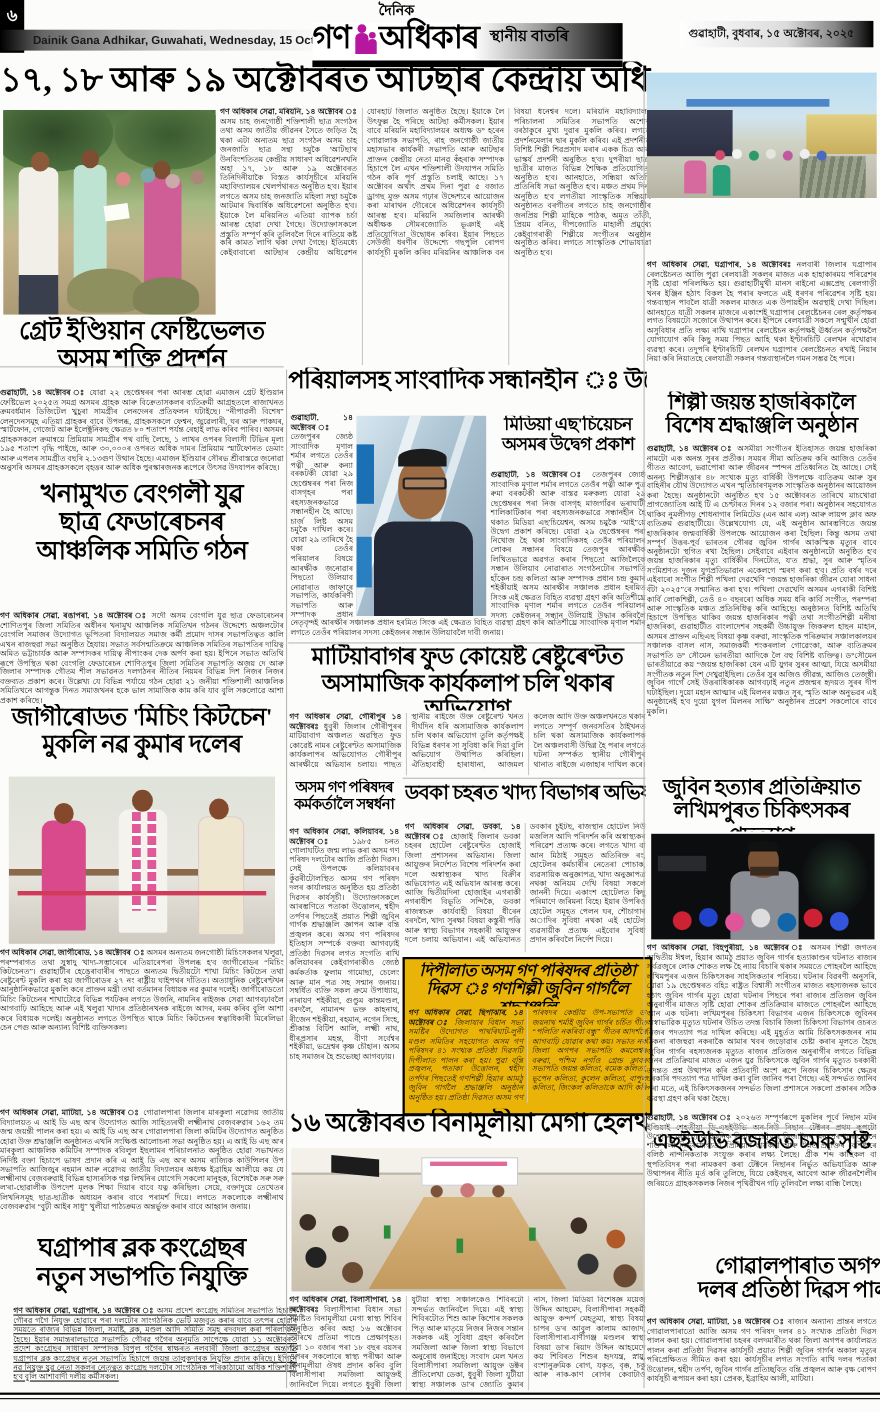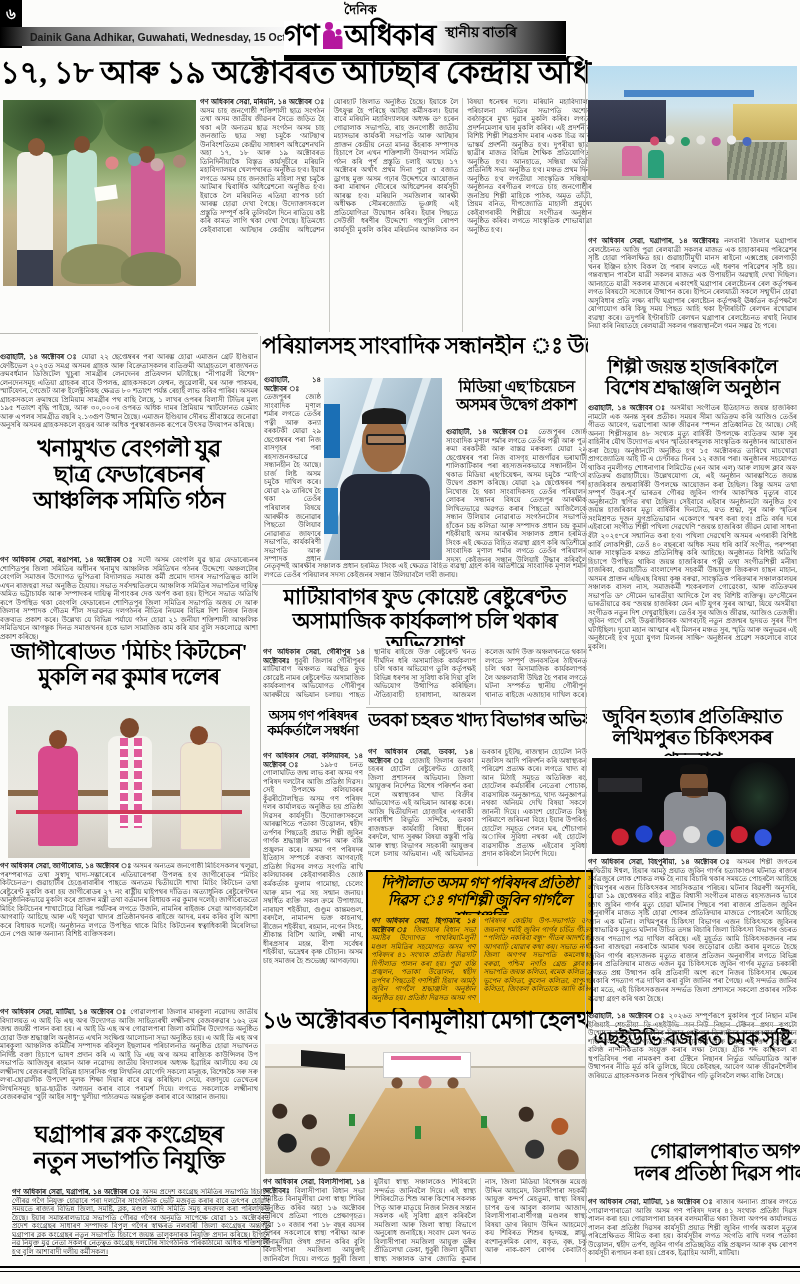--- a/index.html
+++ b/index.html
@@ -44,20 +44,24 @@
           <circle cx="18.5" cy="11" r="3" fill="#b5179e"></circle>
           <path d="M14.5 28 L14.5 18 Q14.5 14.5 18.5 14.5 Q22.5 14.5 22.5 18 L22.5 28 Z" fill="#b5179e"></path>
         </svg>
       </span>
       <span style="font-size:29px;font-weight:900;letter-spacing:-1px;color:#000;line-height:1;">অধিকাৰ</span>
       <span style="font-size:14px;font-weight:800;color:#000;margin-left:10px;">স্থানীয় বাতৰি</span>
     </div>
     <div style="height:6px;background:#000;margin-top:1px;"></div>
   </div>
 
+  <div class="abs grad-bar" style="left:618px;top:19px;width:176px;height:24px;
+       background:linear-gradient(90deg,#fff 0%,#dcdcdc 55%,#888 80%,#000 100%);">
+    <span style="padding-left:8px;font-size:10px;font-weight:700;color:#111;">গুৱাহাটী, বুধবাৰ, ১৫ অক্টোবৰ, ২০২৫</span>
+  </div>
 
   <div class="abs hl" style="left:0;top:56px;width:592px;height:44px;font-size:31px;white-space:nowrap;">১৭, ১৮ আৰু ১৯ অক্টোবৰত আটছাৰ কেন্দ্ৰীয় অধিৱেশন</div>
 
   <div class="abs photo" style="left:3px;top:100px;width:193px;height:186px;
        background:linear-gradient(180deg,#4f7340 0%,#79975b 28%,#a8bb86 46%,#c3b48b 62%,#ac9a74 100%);">
     <div style="position:absolute;left:-10px;top:-14px;width:110px;height:70px;border-radius:50%;background:radial-gradient(#2f4a28,#4f7340 75%);"></div>
     <div style="position:absolute;right:-8px;top:-10px;width:100px;height:64px;border-radius:50%;background:radial-gradient(#3a5a30,#587a44 75%);"></div>
     <div style="position:absolute;left:14px;top:52px;width:36px;height:118px;background:#f1efe8;border-radius:8px 8px 2px 2px;"></div>
     <div style="position:absolute;left:25px;top:38px;width:17px;height:18px;background:#8a5a3a;border-radius:50%;"></div>
     <div style="position:absolute;left:14px;top:150px;width:36px;height:36px;background:#3a3f4e;"></div>
@@ -72,20 +76,22 @@
          radial-gradient(circle at 60% 55%,#caa 6px,transparent 7px),
          radial-gradient(circle at 85% 45%,#a87 6px,transparent 7px);"></div>
     <div style="position:absolute;left:58px;bottom:2px;width:70px;height:40px;background:#8e9060;border-radius:50% 50% 30% 30%;"></div>
     <div style="position:absolute;left:118px;bottom:0;width:60px;height:34px;background:#7f8356;border-radius:50% 50% 30% 30%;"></div>
   </div>
 
   <div class="abs body cols3" style="left:200px;top:98px;width:392px;height:234px;">
     <b>গণ অধিকাৰ সেৱা, মৰিয়নি, ১৪ অক্টোবৰ ঃ </b><span>অসম চাহ জনগোষ্ঠী শক্তিশালী ছাত্ৰ সংগঠন তথা অসম জাতীয় জীৱনৰ সৈতে জড়িত হৈ থকা এটা অন্যতম ছাত্ৰ সংগঠন অসম চাহ জনজাতি ছাত্ৰ সন্থা চমুকৈ 'আটছা'ৰ উনবিংশতিতম কেন্দ্ৰীয় সাধাৰণ অধিৱেশনখনি অহা ১৭, ১৮ আৰু ১৯ অক্টোবৰত তিনিদিনীয়াকৈ বিস্তৃত কাৰ্যসূচীৰে মৰিয়নি মহাবিদ্যালয়ৰ খেলপথাৰত অনুষ্ঠিত হ'ব। ইয়াৰ লগতে অসম চাহ জনজাতি মহিলা সন্থা চমুকৈ আটমাৰ দ্বিবাৰ্ষিক অধিৱেশনো অনুষ্ঠিত হ'ব। ইয়াকে লৈ মৰিয়নিত এতিয়া ব্যাপক চৰ্চা আৰম্ভ হোৱা দেখা গৈছে। উদ্যোক্তাসকলে প্ৰস্তুতি সম্পূৰ্ণ কৰি তুলিবলৈ দিনে ৰাতিয়ে কষ্ট কৰি কামত লাগি থকা দেখা গৈছে। ইতিমধ্যে কেইবাবাৰো আটছাৰ কেন্দ্ৰীয় অধিৱেশন যোৰহাট জিলাত অনুষ্ঠিত হৈছে। ইয়াকে লৈ উৎফুল্ল হৈ পৰিছে আটছা কৰ্মীসকল। ইয়াৰ বাবে মৰিয়নি মহাবিদ্যালয়ৰ অধ্যক্ষ ড° হৰেন গোৱালাক সভাপতি, ৰাহ জনগোষ্ঠী জাতীয় মহাসভাৰ কাৰ্যকৰী সভাপতি আৰু আটছাৰ প্ৰাক্তন কেন্দ্ৰীয় নেতা মানৱ কঁহৰাক সম্পাদক হিচাপে লৈ এখন শক্তিশালী উদযাপন সমিতি গঠন কৰি পূৰ্ণ প্ৰস্তুতি চলাই আছে। ১৭ অক্টোবৰ অৰ্থাৎ প্ৰথম দিনা পুৱা ৫ বজাত ড্ৰাগছ মুক্ত অসম গঢ়াৰ উদ্দেশ্যৰে আয়োজন কৰা মাৰাথন দৌৰেৰে অধিৱেশনৰ কাৰ্যসূচী আৰম্ভ হ'ব। মৰিয়নি সমজিলাৰ আৰক্ষী অধীক্ষক সৌমৰজ্যোতি ভূঞাই এই প্ৰতিযোগিতা উদ্বোধন কৰিব। ইয়াৰ পিছতে সেউজী ধৰণীৰ উদ্দেশ্যে গছপুলি ৰোপণ কাৰ্যসূচী মুকলি কৰিব মৰিয়নিৰ আঞ্চলিক বন বিষয়া ধনেশ্বৰ দলে। মৰিয়নি মহাবিদ্যালয় পৰিচালনা সমিতিৰ সভাপতি অশোক বৰঠাকুৰে মুখ্য দুৱাৰ মুকলি কৰিব। লগতে প্ৰদৰ্শনমেলাৰ দ্বাৰ মুকলি কৰিব। এই প্ৰদৰ্শনীত বিশিষ্ট শিল্পী শিৱপ্ৰসাদ মৰাৰ একক চিত্ৰ আৰু ভাস্কৰ্য প্ৰদৰ্শনী অনুষ্ঠিত হ'ব। দুপৰীয়া ছাত্ৰ-ছাত্ৰীৰ মাজত বিভিন্ন শৈক্ষিক প্ৰতিযোগিতা অনুষ্ঠিত হ'ব। আনহাতে, সন্ধিয়া অতিথি প্ৰতিনিধি সভা অনুষ্ঠিত হ'ব। মঞ্চত প্ৰথম দিনা অনুষ্ঠিত হ'ব লগতীয়া সাংস্কৃতিক সন্ধিয়াৰ অনুষ্ঠানত বৰগীতৰ লগতে চাহ জনগোষ্ঠীৰ জনপ্ৰিয় শিল্পী মাহিকে পাঠক, অমৃত তাঁতী, প্ৰিয়ম বনিত, দীপজ্যোতি মাহালী প্ৰমুখ্যে কেইবাগৰাকী শিল্পীয়ে সংগীতৰ অনুষ্ঠান অনুষ্ঠিত কৰিব। লগতে সাংস্কৃতিক শোভাযাত্ৰা অনুষ্ঠিত হ'ব।</span>
   </div>
 
+  <div class="abs hl" style="left:0;top:288px;width:258px;height:62px;font-size:23px;">গ্ৰেট ইণ্ডিয়ান ফেষ্টিভেলত
+অসম শক্তি প্ৰদৰ্শন</div>
   <div class="abs body" style="left:0;top:353px;width:258px;height:79px;">
     <b>গুৱাহাটী, ১৪ অক্টোবৰ ঃ </b><span>যোৱা ২২ ছেপ্তেম্বৰৰ পৰা আৰম্ভ হোৱা এমাজন গ্ৰেট ইণ্ডিয়ান ফেষ্টিভেল ২০২৫ত সমগ্ৰ অসমৰ গ্ৰাহক আৰু বিক্ৰেতাসকলৰ ব্যতিক্ৰমী আগ্ৰহতলে ৰাজ্যখনত ক্ৰমবৰ্ধমান ডিজিটেল খুচুৰা সামগ্ৰীৰ লেনদেনৰ প্ৰতিফলন ঘটাইছে। “নীপাৱলী বিশেষ” লেনদেনসমূহ এতিয়া গ্ৰাহকৰ বাবে উপলব্ধ, গ্ৰাহকসকলে ফেশ্বন, জুৱেলাৰী, ঘৰ আৰু পাকঘৰ, স্মাৰ্টফোন, গেজেট আৰু ইলেক্ট্ৰনিকছ ক্ষেত্ৰত ৮০ শতাংশ পৰ্যন্ত ৰেহাই লাভ কৰিব পাৰিব। অসমৰ গ্ৰাহকসকলে ক্ৰমান্বয়ে প্ৰিমিয়াম সামগ্ৰীৰ পথ বাছি লৈছে, ১ লাখৰ ওপৰৰ বিলাসী টিভিৰ মূল্য ১৯৫ শতাংশ বৃদ্ধি পাইছে, আৰু ৩০,০০০ৰ ওপৰত অধিক দামৰ প্ৰিমিয়াম স্মাৰ্টফোনত ডেমাং আৰু এপলৰ সামগ্ৰীত বছৰি ২.১৩গুণ উত্থান হৈছে। এমাজন ইণ্ডিয়াৰ সৌৰভ শ্ৰীবাস্তৱে জনোৱা অনুসৰি অসমৰ গ্ৰাহকসকলে বৃহত্তৰ আৰু অধিক পুৰস্কাৰজনক ৰূপেৰে উৎসৱ উদযাপন কৰিছে।</span>
   </div>
 
   <div class="abs hl" style="left:0;top:436px;width:258px;height:88px;font-size:23px;">খনামুখত বেংগলী যুৱ
 ছাত্ৰ ফেডাৰেচনৰ
 আঞ্চলিক সমিতি গঠন</div>
   <div class="abs body" style="left:0;top:556px;width:258px;height:110px;">
     <b>গণ অধিকাৰ সেৱা, ৰঙাপৰা, ১৪ অক্টোবৰ ঃ </b><span>সদৌ অসম বেংগলি যুৱ ছাত্ৰ ফেডাৰেচনৰ শোণিতপুৰ জিলা সমিতিৰ অধীনৰ খনামুখ আঞ্চলিক সমিতিখন গঠনৰ উদ্দেশ্যে অঞ্চলটোৰ বেংগলি সমাজৰ উদ্যোগত ভূপিতৰা বিদ্যালয়ত সমাজ কৰ্মী প্ৰমোদ দাসৰ সভাপতিত্বত কালি এখন ৰাজহুৱা সভা অনুষ্ঠিত হৈযায়। সভাত সৰ্বসন্মতিক্ৰমে আঞ্চলিক সমিতিৰ সভাপতিৰ দায়িত্ব অমিত ভট্টাচাৰ্যক আৰু সম্পাদকৰ দায়িত্ব নীপাংকৰ দেক অৰ্পণ কৰা হয়। ইপিনে সভাত অতিথি ৰূপে উপস্থিত থকা বেংগলি ফেডাৰেচন শোণিতপুৰ জিলা সমিতিৰ সভাপতি অজয় দে আৰু জিলাৰ সম্পাদক গৌতম শীল সভাৱনত দলগঠনৰ নীতিৰ নিয়মৰ বিভিন্ন দিশ নিজৰ নিজৰ বক্তব্যত প্ৰকাশ কৰে। উল্লেখ্য যে বিভিন্ন পৰ্যায়ে গঠন হোৱা ২১ জনীয়া শক্তিশালী আঞ্চলিক সমিতিখনে আগন্তুক দিনত সমাজখনৰ হকে ভাল সামাজিক কাম কৰি যাব বুলি সকলোৱে আশা প্ৰকাশ কৰিছে।</span>
   </div>

